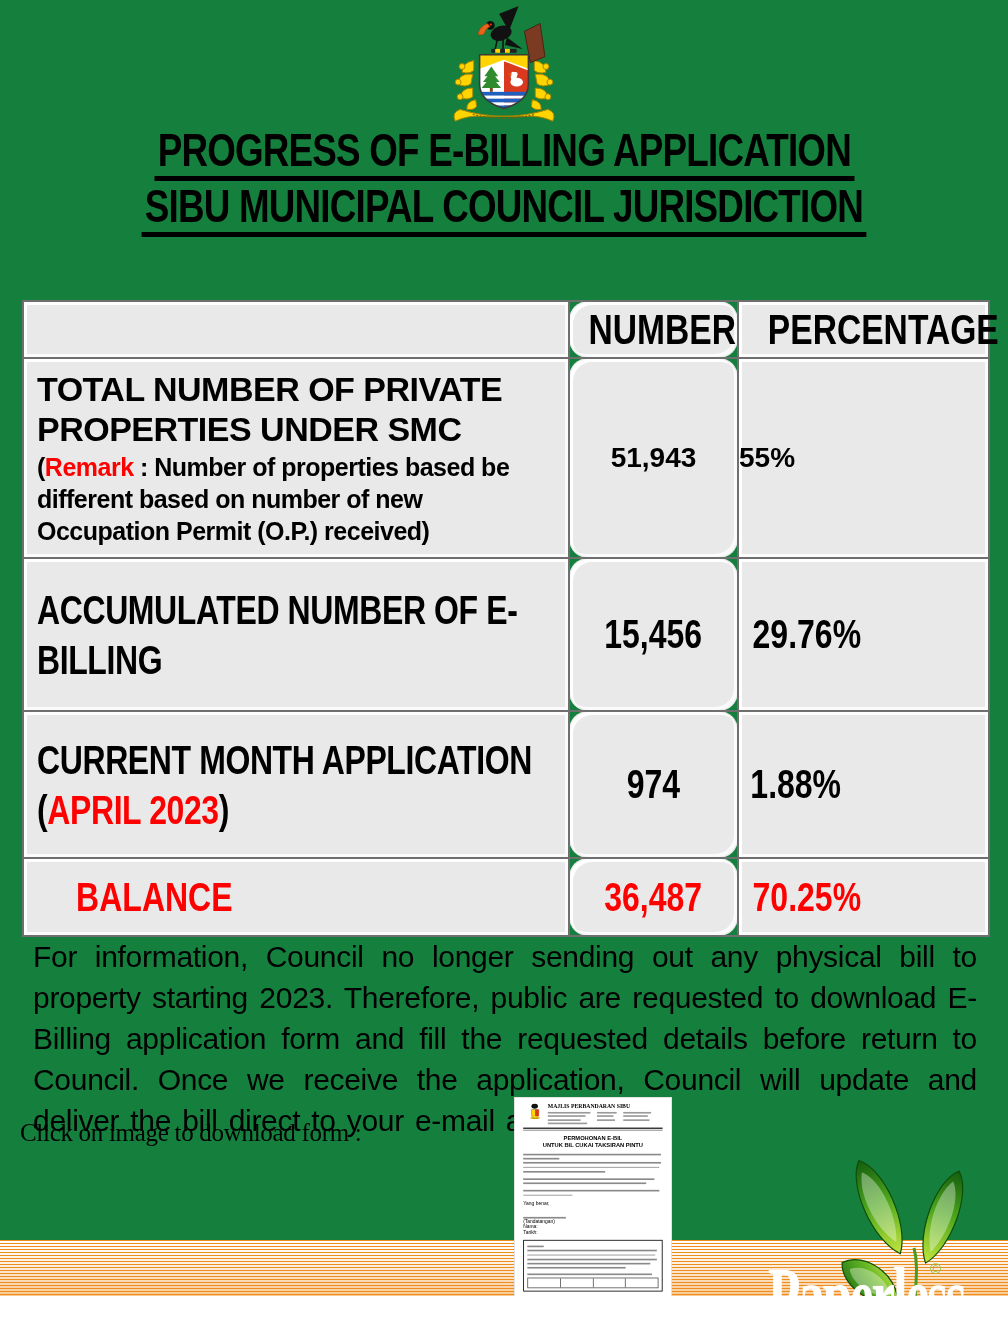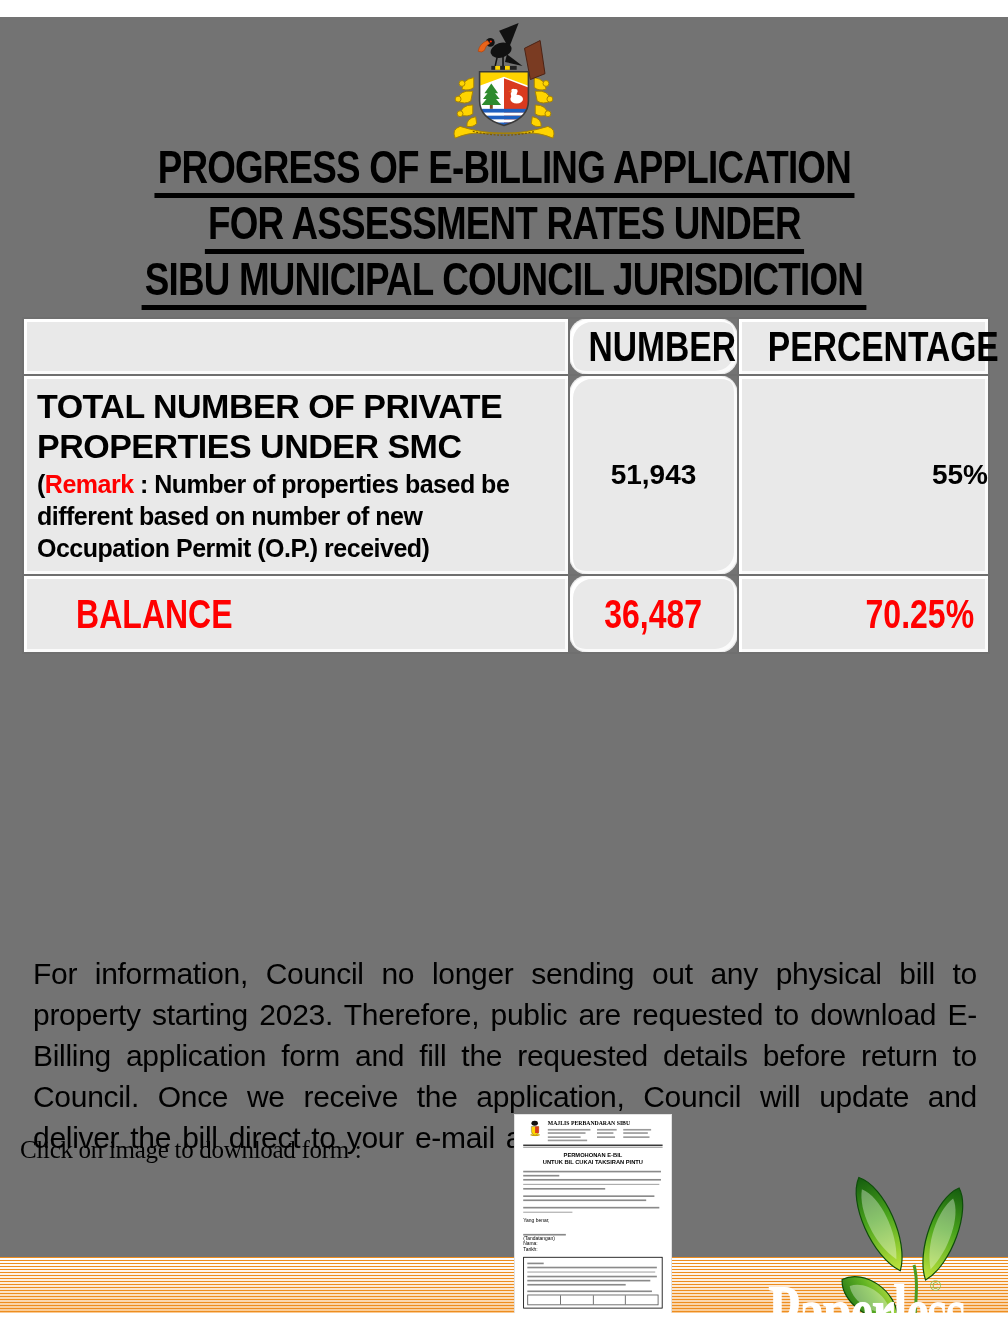--- a/index.html
+++ b/index.html
@@ -1,19 +1,19 @@
 <!DOCTYPE html>
 <html><head>
 <meta charset="utf-8">
 <style>
   * { margin:0; padding:0; box-sizing:border-box; }
   html,body { background:#fff; }
   .page {
-    position:relative; width:1008px; height:1296px; margin:17px auto;
-    background:#737373; overflow:hidden;
+    position:relative; width:1008px; height:1296px; margin:0 auto;
+    background:#15803d; overflow:hidden;
     font-family:"Liberation Sans", sans-serif; color:#000;
   }
 
   
   .crest { position:absolute; left:440px; top:4px; width:128px; height:122px; }
 
   
   .title-block { position:absolute; left:0; top:128px; width:1008px; text-align:center; }
   .title-line { display:block; margin-bottom:3px; font-weight:bold; font-size:46px; line-height:45px; }
   .title-line > span {
@@ -23,21 +23,21 @@
   }
 
   
   .progress-table { position:absolute; left:22px; top:300px; width:966px; border-collapse:collapse; table-layout:fixed; }
   .progress-table td {
     background:#e9e9e9; border:2px solid #6f6f6f; vertical-align:middle;
     box-shadow: inset 3px 3px 0 #ffffff, inset -3px -3px 0 #fbfbfb;
   }
   .c-label { width:546px; padding:10px 10px 10px 13px; }
   .c-num   { width:169px; text-align:center;border-radius:19px; }
-  .c-pct   { width:251px; text-align:right; }
+  .c-pct   { width:251px; text-align:left; }
   .r-head  { height:57px; }
   .r1 { height:178px; } .r2 { height:153px; } .r3 { height:147px; } .r4 { height:78px; }
 
   .hdr { font-weight:bold; font-size:42px; }
   .cond  { display:inline-block; transform:scaleX(0.80); transform-origin:center center; white-space:nowrap; }
   .condL { display:inline-block; transform:scaleX(0.80); transform-origin:left center; width:680px; white-space:normal; }
 
   .lbl-round  { font-weight:bold; font-size:34px; line-height:40px; letter-spacing:-0.5px; }
   .remark     { font-weight:bold; font-size:25px; line-height:32px; margin-top:2px; letter-spacing:-0.5px; }
   .red        { color:#ff0000; }
@@ -166,21 +166,20 @@
     </g>
 
     <g>
       <path d="M20 108 q-9 3 -5 12 q14 -6 26 -5 l48 0 q12 -1 26 5 q4 -9 -5 -12 q-22 7 -45 7 q-23 0 -45 -7 z" fill="#ffd400" stroke="#a88300" stroke-width="1"></path>
       <path d="M33 113 q32 8 64 0" stroke="#7a5a00" stroke-width="1.2" fill="none" stroke-dasharray="2 1.6"></path>
     </g>
   </svg>
 
   <div class="title-block">
     <div class="title-line"><span>PROGRESS OF E-BILLING APPLICATION</span></div>
-    <div class="title-line"><span>FOR ASSESSMENT RATES UNDER</span></div>
     <div class="title-line"><span>SIBU MUNICIPAL COUNCIL JURISDICTION</span></div>
   </div>
 
   <table class="progress-table">
     <colgroup>
         <col style="width:546px">
         <col style="width:169px">
         <col style="width:251px">
       </colgroup>
     <tbody>
@@ -189,20 +188,36 @@
       <td class="c-num hdr"><span class="cond">NUMBER</span></td>
       <td class="c-pct hdr"><span class="cond">PERCENTAGE</span></td>
     </tr>
     <tr class="r1">
       <td class="c-label">
         <div class="lbl-round">TOTAL NUMBER OF PRIVATE PROPERTIES UNDER SMC</div>
         <div class="remark"><span>(</span><span class="red">Remark</span><span> :  Number of properties based be different based on number of new Occupation Permit (O.P.) received)</span></div>
       </td>
       <td class="c-num num-plain"><span>51,943</span></td>
       <td class="c-pct num-plain"><span>55%</span></td>
+    </tr>
+    <tr class="r2">
+      <td class="c-label">
+        <div class="condL lbl-cond">ACCUMULATED NUMBER OF E-BILLING</div>
+      </td>
+      <td class="c-num num-cond"><span class="cond">15,456</span></td>
+      <td class="c-pct num-cond"><span class="cond">29.76%</span></td>
+    </tr>
+    <tr class="r3">
+      <td class="c-label">
+        <div class="condL lbl-cond"><span>CURRENT MONTH APPLICATION</span><br>
+          <span>(</span><span class="red">APRIL 2023</span><span>)</span>
+        </div>
+      </td>
+      <td class="c-num num-cond"><span class="cond">974</span></td>
+      <td class="c-pct num-cond"><span class="cond">1.88%</span></td>
     </tr>
     <tr class="r4">
       <td class="c-label balance-cell"><span class="cond balance-lbl">BALANCE</span></td>
       <td class="c-num num-cond red"><span class="cond">36,487</span></td>
       <td class="c-pct num-cond red"><span class="cond">70.25%</span></td>
     </tr>
   </tbody>
     </table>
 
   <div class="paragraph">For information, Council no longer sending out any physical bill to property starting 2023. Therefore, public are requested to download E-Billing application form and fill the requested details before return to Council. Once we receive the application, Council will update and deliver the bill direct to your e-mail address.</div>

